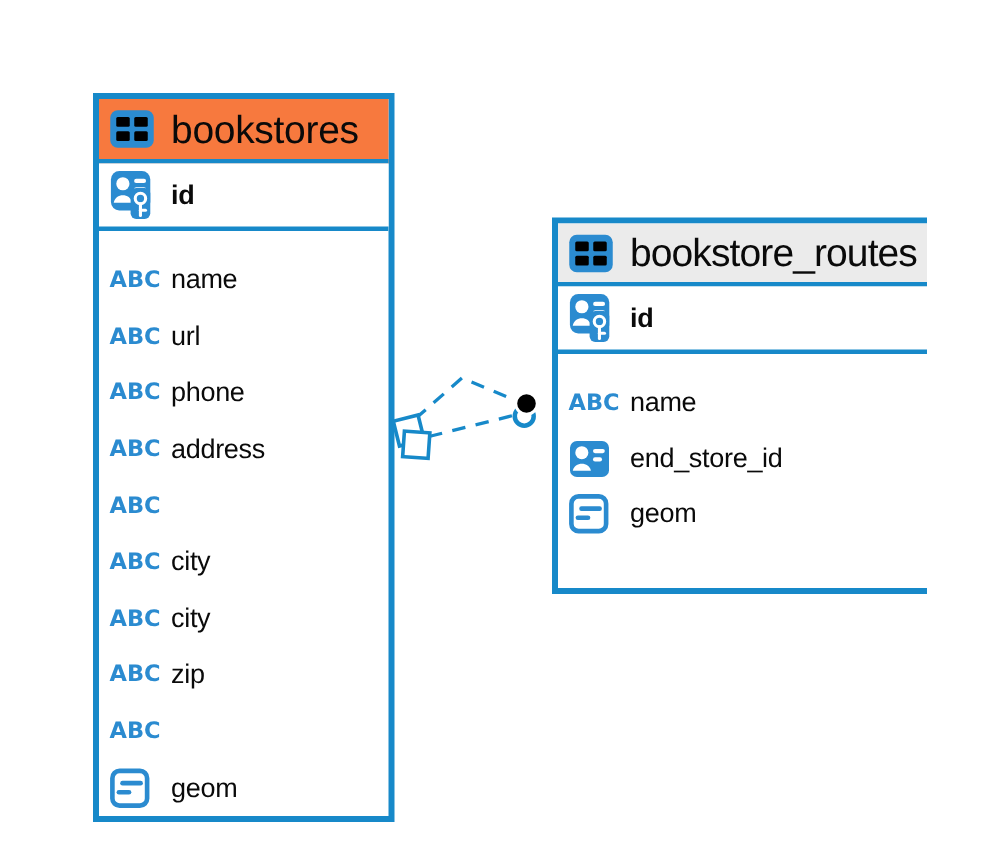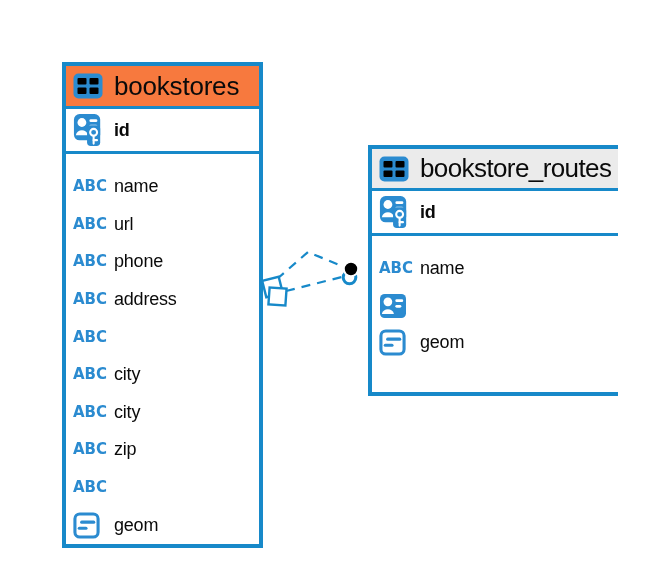--- a/index.html
+++ b/index.html
@@ -172,20 +172,21 @@
       <div class="row">
         <span class="icon abc">ABC</span>
         <span class="lbl">name</span>
       </div>
       <div class="row">
         <span class="icon">
           <svg width="28" height="26" viewBox="0 0 30 28">
               <use href="#sym-ref"></use>
             </svg>
         </span>
+        <span class="lbl">end_store_id</span>
       </div>
       <div class="row">
         <span class="icon">
           <svg width="27" height="27" viewBox="0 0 28 28">
               <use href="#sym-geom"></use>
             </svg>
         </span>
         <span class="lbl">geom</span>
       </div>
     </div>

